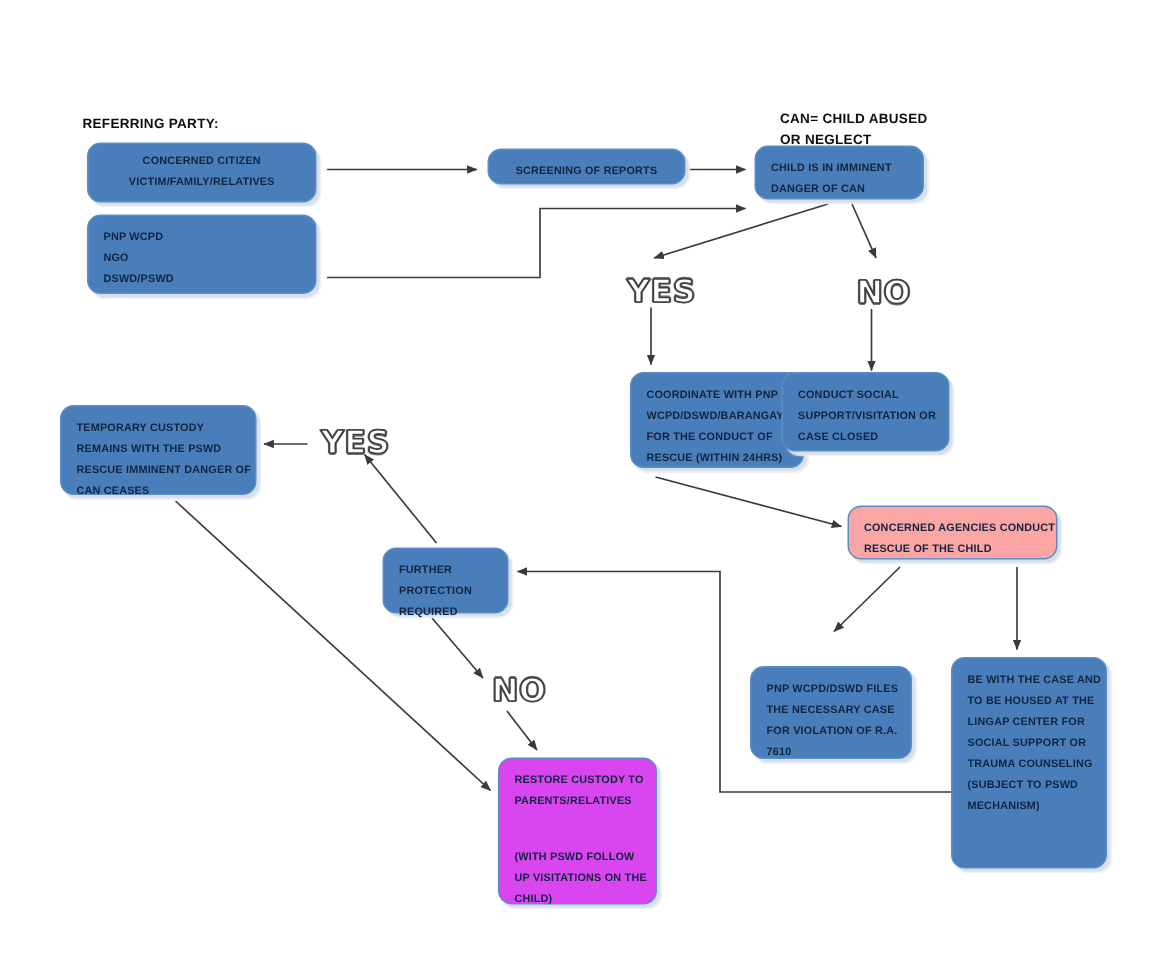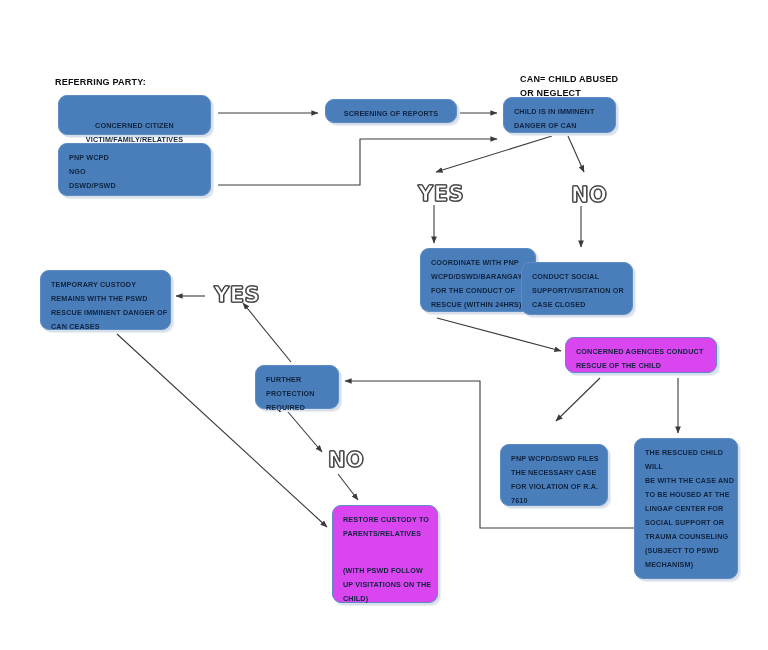--- a/index.html
+++ b/index.html
@@ -101,21 +101,21 @@
         <path d="M 634 528 L 480 528 L 480 381 L 345 381" fill="none" stroke="#3a3a3a" stroke-width="1.1" marker-end="url(#arrowhead)"></path>
         <path d="M 291 362 L 243 303" fill="none" stroke="#3a3a3a" stroke-width="1.1" marker-end="url(#arrowhead)"></path>
         <path d="M 205 296 L 176 296" fill="none" stroke="#3a3a3a" stroke-width="1.1" marker-end="url(#arrowhead)"></path>
         <path d="M 288 412 L 322 452" fill="none" stroke="#3a3a3a" stroke-width="1.1" marker-end="url(#arrowhead)"></path>
         <path d="M 338 474 L 358 500" fill="none" stroke="#3a3a3a" stroke-width="1.1" marker-end="url(#arrowhead)"></path>
         <path d="M 117 334 L 327 527" fill="none" stroke="#3a3a3a" stroke-width="1.1" marker-end="url(#arrowhead)"></path>
       </g>
   </svg>
 
   <div id="node-layer">
-      <div class="node" style="left: 58px; top: 95px; width: 153px; height: 40px; background: rgb(74, 126, 187); color: rgb(16, 36, 62); text-align: center; padding: 23px 6px 0px;">
+      <div class="node" style="left: 58px; top: 95px; width: 153px; height: 40px; background: rgb(74, 126, 187); color: rgb(16, 36, 62); text-align: center; padding: 4px 6px 0px;">
         <p>CONCERNED CITIZEN</p>
         <p>VICTIM/FAMILY/RELATIVES</p>
       </div>
       <div class="node" style="left: 58px; top: 143px; width: 153px; height: 53px; background: rgb(74, 126, 187); color: rgb(16, 36, 62);">
         <p>PNP WCPD</p>
         <p>NGO</p>
         <p>DSWD/PSWD</p>
       </div>
       <div class="node" style="left: 325px; top: 99px; width: 132px; height: 24px; background: rgb(74, 126, 187); color: rgb(16, 36, 62); text-align: center; padding: 7px 6px 0px;">
         <p>SCREENING OF REPORTS</p>
@@ -123,48 +123,47 @@
       <div class="node" style="left: 503px; top: 97px; width: 113px; height: 36px; background: rgb(74, 126, 187); color: rgb(16, 36, 62);">
         <p>CHILD IS IN IMMINENT</p>
         <p>DANGER OF CAN</p>
       </div>
       <div class="node" style="left: 376px; top: 248px; width: 116px; height: 64px; background: rgb(74, 126, 187); color: rgb(16, 36, 62); margin-left: 44px;">
         <p>COORDINATE WITH PNP</p>
         <p>WCPD/DSWD/BARANGAY</p>
         <p>FOR THE CONDUCT OF</p>
         <p>RESCUE (WITHIN 24HRS)</p>
       </div>
-      <div class="node" style="left: 521px; top: 262px; width: 112px; height: 53px; background: rgb(74, 126, 187); color: rgb(16, 36, 62);">
+      <div class="node" style="left: 521px; top: 248px; width: 112px; height: 53px; background: rgb(74, 126, 187); color: rgb(16, 36, 62);">
         <p>CONDUCT SOCIAL</p>
         <p>SUPPORT/VISITATION OR</p>
         <p>CASE CLOSED</p>
       </div>
       <div class="node" style="left: 40px; top: 270px; width: 131px; height: 60px; background: rgb(74, 126, 187); color: rgb(16, 36, 62);">
         <p>TEMPORARY CUSTODY</p>
         <p>REMAINS WITH THE PSWD</p>
         <p>RESCUE IMMINENT DANGER OF</p>
         <p>CAN CEASES</p>
       </div>
-      <div class="node" style="left: 565px; top: 337px; width: 152px; height: 36px; background: #d946ef; color: rgb(16, 36, 62);">
+      <div class="node" style="left: 565px; top: 337px; width: 140px; height: 36px; background: #fca5a5; color: rgb(16, 36, 62);">
         <p>CONCERNED AGENCIES CONDUCT</p>
         <p>RESCUE OF THE CHILD</p>
       </div>
       <div class="node" style="left: 255px; top: 365px; width: 84px; height: 44px; background: rgb(74, 126, 187); color: rgb(16, 36, 62);">
         <p>FURTHER</p>
         <p>PROTECTION</p>
         <p>REQUIRED</p>
       </div>
       <div class="node" style="left: 500px; top: 444px; width: 108px; height: 62px; background: rgb(74, 126, 187); color: rgb(16, 36, 62);">
         <p>PNP WCPD/DSWD FILES</p>
         <p>THE NECESSARY CASE</p>
         <p>FOR VIOLATION OF R.A.</p>
         <p>7610</p>
       </div>
       <div class="node" style="left: 634px; top: 438px; width: 104px; height: 141px; background: rgb(74, 126, 187); color: rgb(16, 36, 62);">
-        <p>THE RESCUED CHILD WILL</p>
         <p>BE WITH THE CASE AND</p>
         <p>TO BE HOUSED AT THE</p>
         <p>LINGAP CENTER FOR</p>
         <p>SOCIAL SUPPORT OR</p>
         <p>TRAUMA COUNSELING</p>
         <p>(SUBJECT TO  PSWD</p>
         <p>MECHANISM)</p>
       </div>
       <div class="node" style="left: 332px; top: 505px; width: 106px; height: 98px; background: #d946ef; color: rgb(16, 36, 62);">
         <p>RESTORE CUSTODY TO</p>

